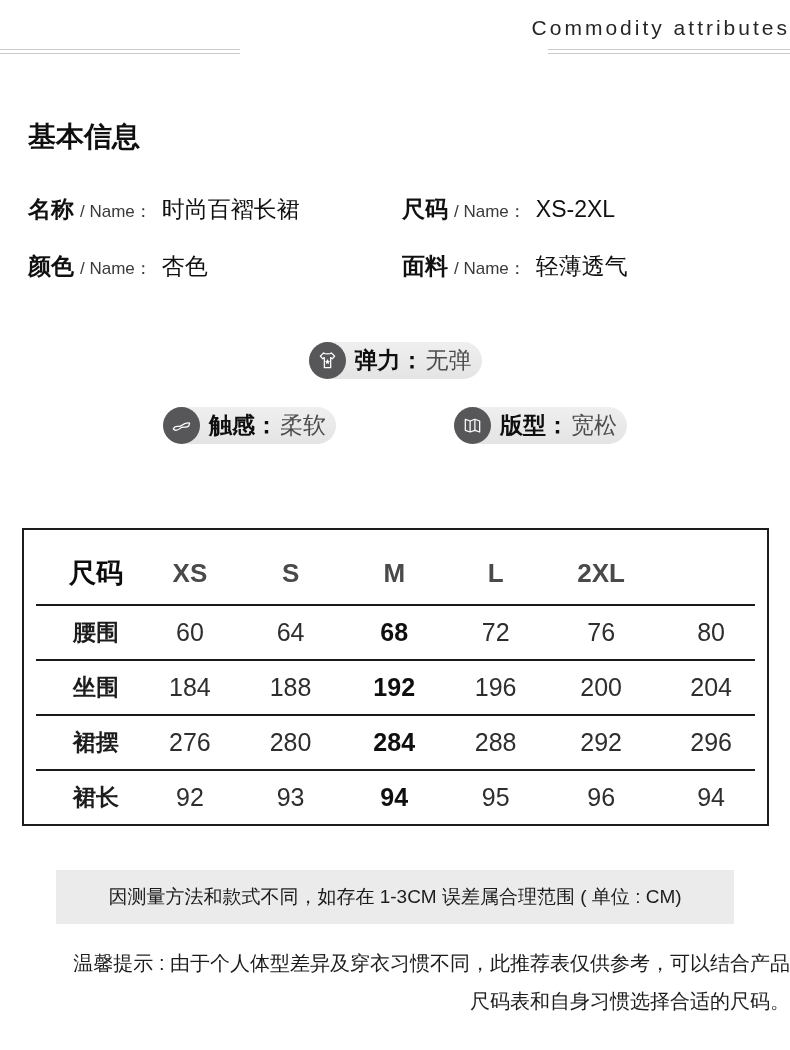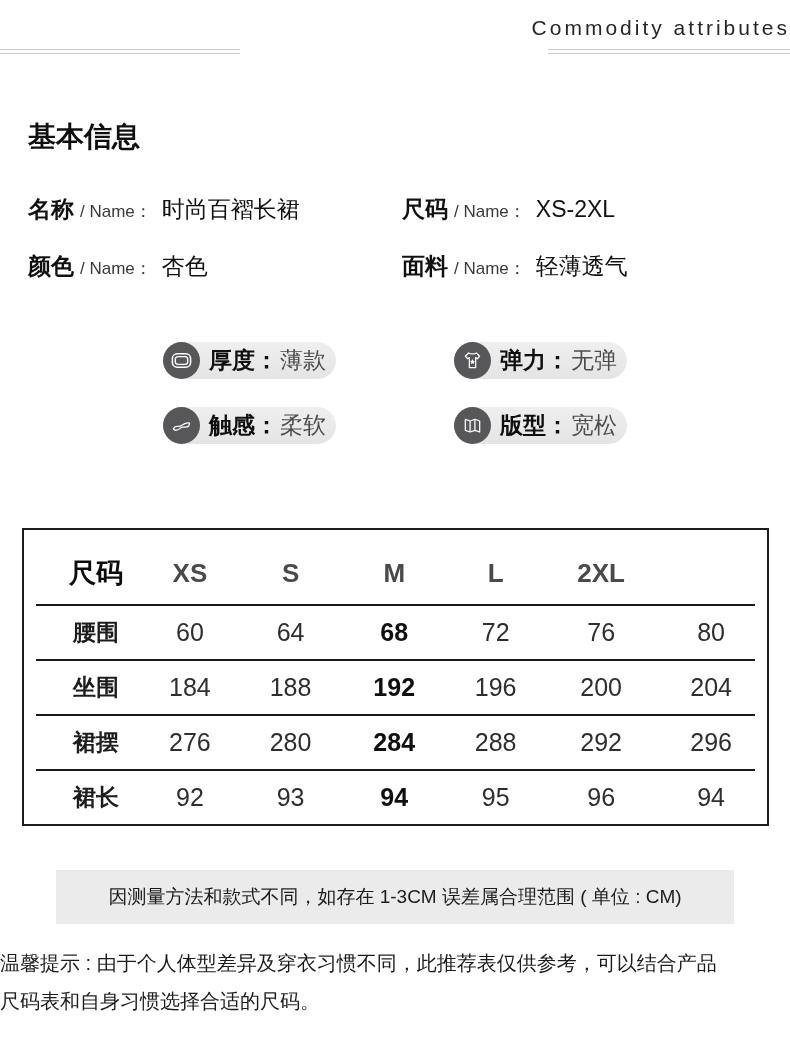--- a/index.html
+++ b/index.html
@@ -45,21 +45,21 @@
   .t-cell:nth-child(7){width:14.9%;}
   .t-row.header .t-cell{font-size:26px;font-weight:700;color:#4a4a4a;}
   .t-row.header .t-cell:first-child{font-size:27px;color:#0c0c0c;}
   .t-row.data .t-cell:first-child{font-size:23px;font-weight:600;color:#1c1c1c;}
   .t-row.data .t-cell{font-size:25px;font-weight:500;color:#2e2e2e;}
   .t-row.data .t-cell.col-m{font-weight:700;color:#0f0f0f;}
   .sep{height:2px;background:#1a1a1a;margin:0 12px;}
   
   .note-bar{width:678px;height:54px;margin:44px auto 0;background:#ebebeb;
     display:flex;align-items:center;justify-content:center;font-size:19px;color:#1c1c1c;}
-  .tip{margin-top:20px;text-align:left;font-size:20px;color:#1c1c1c;line-height:38px;}
+  .tip{margin-top:20px;text-align:right;font-size:20px;color:#1c1c1c;line-height:38px;}
 </style>
 </head>
 <body>
 
 <div class="page">
 
   <div class="header">
     <div class="header-line left"></div>
     <div class="header-line right"></div>
     <div class="subtitle">Commodity attributes</div>
@@ -85,30 +85,20 @@
     </div>
     <div class="field">
       <span class="f-label">面料</span>
       <span class="f-sub">/ Name：</span>
       <span class="f-value">轻薄透气</span>
     </div>
   </div>
 
   <div class="badges">
     <div class="badge-row">
-      <div class="badge">
-        <span class="badge-icon">
-          <svg width="23" height="23" viewBox="0 0 24 24">
-            <rect x="2.5" y="5" width="19" height="14" rx="5" stroke="#fff" stroke-width="1.6" fill="none"></rect>
-            <rect x="5.5" y="8" width="13" height="8" rx="3" stroke="#fff" stroke-width="1.4" fill="none"></rect>
-          </svg>
-        </span>
-        <span class="b-label">厚度：</span>
-        <span class="b-value">薄款</span>
-      </div>
       <div class="badge">
         <span class="badge-icon">
           <svg width="23" height="23" viewBox="0 0 24 24">
             <path d="M8 4 L4.5 7.5 L7 10.2 L8.7 9 V19.5 H15.3 V9 L17 10.2 L19.5 7.5 L16 4 C14.8 5.6 9.2 5.6 8 4 Z" stroke="#fff" stroke-width="1.3" fill="none" stroke-linejoin="round"></path>
             <path d="M12 10.5 L12.8 12.2 L14.6 12.6 L13.3 13.9 L13.6 15.7 L12 14.8 L10.4 15.7 L10.7 13.9 L9.4 12.6 L11.2 12.2 Z" fill="#fff"></path>
           </svg>
         </span>
         <span class="b-label">弹力：</span>
         <span class="b-value">无弹</span>
       </div>

